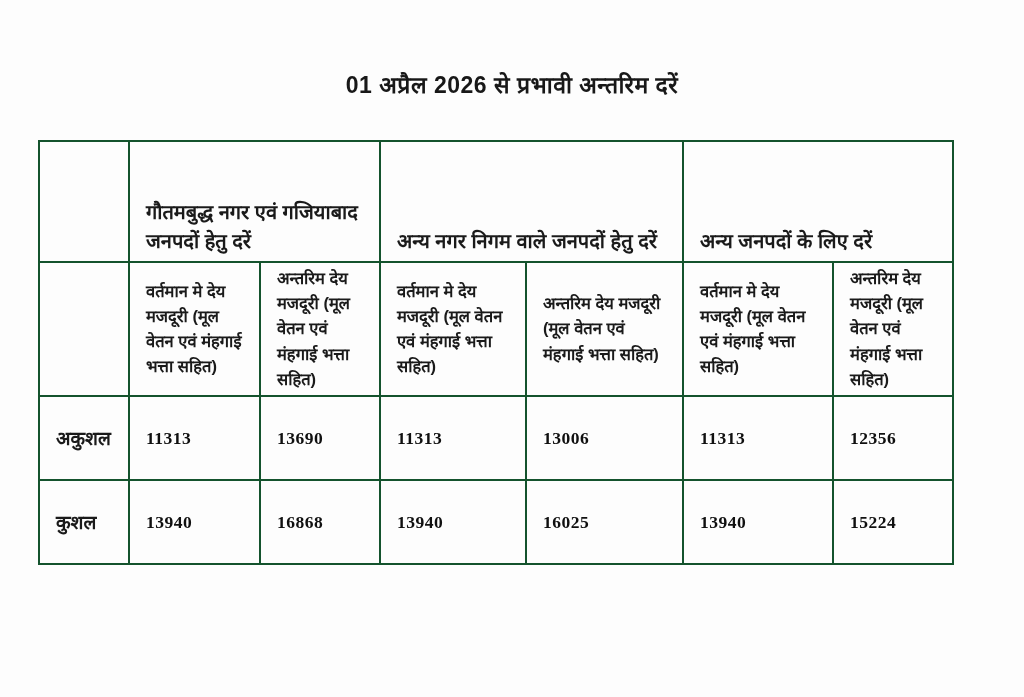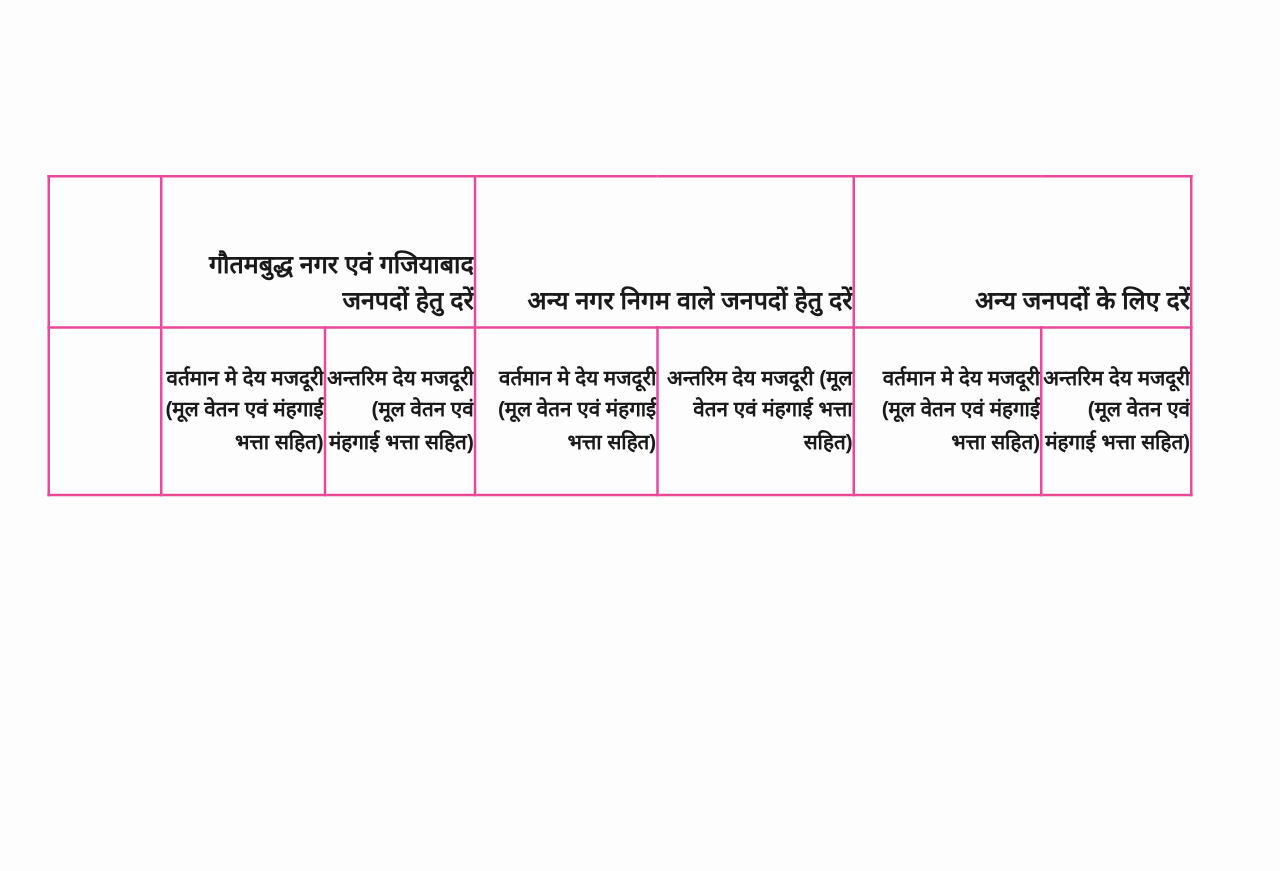--- a/index.html
+++ b/index.html
@@ -30,23 +30,23 @@
   }
   table.rates-table {
     position: absolute;
     left: 38px;
     top: 140px;
     width: 914px;
     border-collapse: collapse;
     table-layout: fixed;
   }
   table.rates-table td {
-    border: 2px solid #ec4899;
-    text-align: right;
-    padding: 2px 0;
+    border: 2px solid #14532d;
+    text-align: left;
+    padding: 2px 16px;
     overflow: hidden;
   }
   tr.group-row td {
     height: 111px;
     vertical-align: bottom;
     font-size: 20px;
     font-weight: 600;
     line-height: 1.42;
     padding-bottom: 6px;
     color: #1a1a1a;
@@ -76,20 +76,21 @@
     font-size: 17.5px;
     color: #101010;
     letter-spacing: 0.5px;
   }
 </style>
 </head>
 <body>
 
 <div class="page">
 
+  <h1 class="title">01 अप्रैल 2026 से प्रभावी अन्तरिम दरें</h1>
 
   <table class="rates-table">
     <colgroup>
       <col style="width:90px">
       <col style="width:131px">
       <col style="width:120px">
       <col style="width:146px">
       <col style="width:157px">
       <col style="width:150px">
       <col style="width:120px">
@@ -106,18 +107,36 @@
     <tr class="sub-row">
       <td class="corner"></td>
       <td>वर्तमान मे देय मजदूरी (मूल वेतन एवं मंहगाई भत्ता सहित)</td>
       <td>अन्तरिम देय मजदूरी (मूल वेतन एवं मंहगाई भत्ता सहित)</td>
       <td>वर्तमान मे देय मजदूरी (मूल वेतन एवं मंहगाई भत्ता सहित)</td>
       <td>अन्तरिम देय मजदूरी (मूल वेतन एवं मंहगाई भत्ता सहित)</td>
       <td>वर्तमान मे देय मजदूरी (मूल वेतन एवं मंहगाई भत्ता सहित)</td>
       <td>अन्तरिम देय मजदूरी (मूल वेतन एवं मंहगाई भत्ता सहित)</td>
     </tr>
 
+    <tr class="data-row">
+      <td class="row-label">अकुशल</td>
+      <td class="num">11313</td>
+      <td class="num">13690</td>
+      <td class="num">11313</td>
+      <td class="num">13006</td>
+      <td class="num">11313</td>
+      <td class="num">12356</td>
+    </tr>
 
 
+    <tr class="data-row">
+      <td class="row-label">कुशल</td>
+      <td class="num">13940</td>
+      <td class="num">16868</td>
+      <td class="num">13940</td>
+      <td class="num">16025</td>
+      <td class="num">13940</td>
+      <td class="num">15224</td>
+    </tr>
   </tbody>
     </table>
 
 </div>
 
 </body></html>

